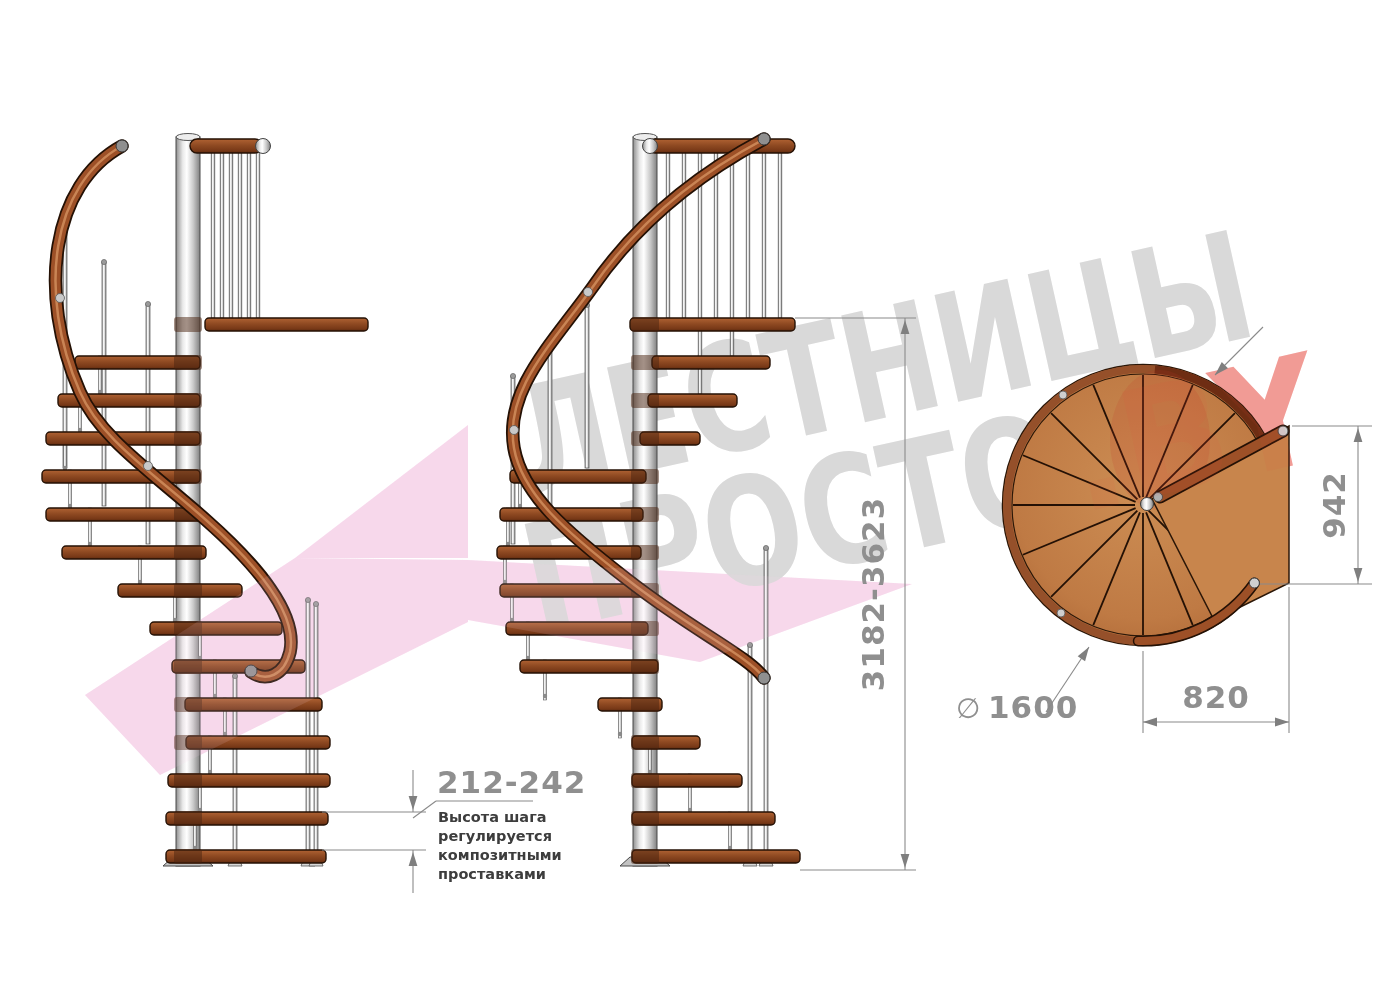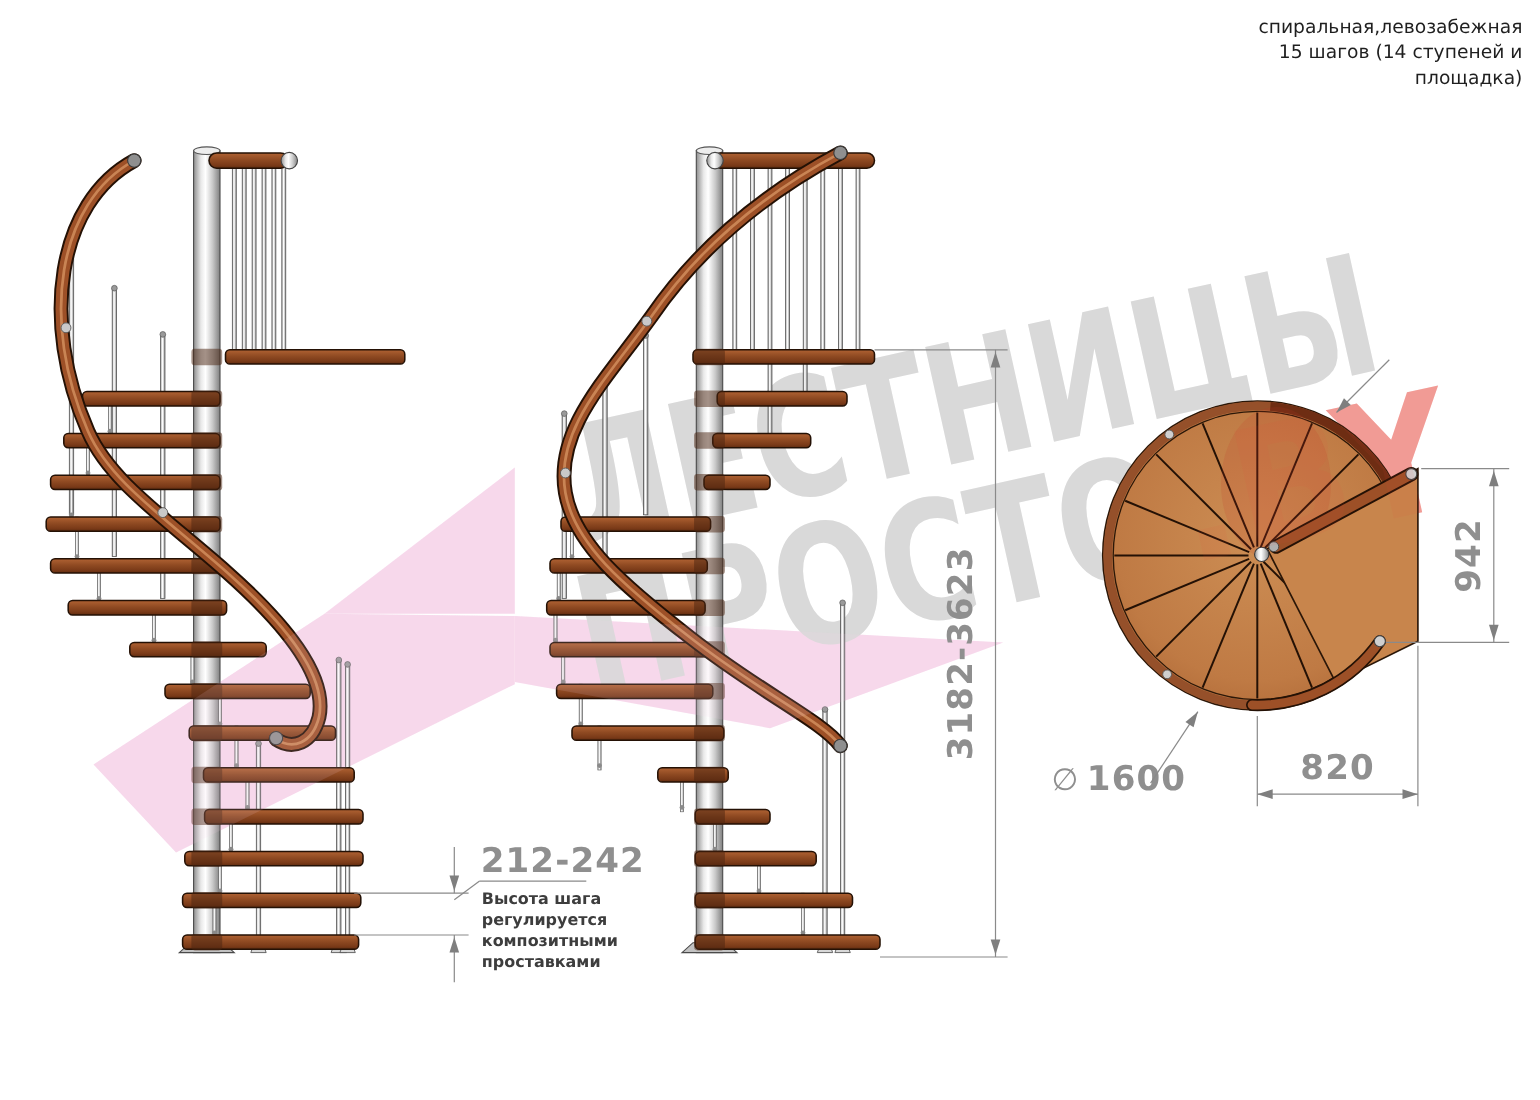--- a/index.html
+++ b/index.html
@@ -331,18 +331,13 @@
         <polygon points="0,0 -14,4.4 -14,-4.4" transform="translate(1358,582) rotate(90)" fill="#7f7f7f"></polygon>
         <polygon points="0,0 -14,4.4 -14,-4.4" transform="translate(1143,722) rotate(180)" fill="#7f7f7f"></polygon>
         <polygon points="0,0 -14,4.4 -14,-4.4" transform="translate(1289,722) rotate(0)" fill="#7f7f7f"></polygon>
         <polygon points="0,0 -14,4.4 -14,-4.4" transform="translate(413,810) rotate(90)" fill="#7f7f7f"></polygon>
         <polygon points="0,0 -14,4.4 -14,-4.4" transform="translate(413,852) rotate(-90)" fill="#7f7f7f"></polygon>
         <polygon points="0,0 -14,4.4 -14,-4.4" transform="translate(1089,647) rotate(-57)" fill="#7f7f7f"></polygon>
         <polygon points="0,0 -14,4.4 -14,-4.4" transform="translate(1215,375) rotate(135)" fill="#7f7f7f"></polygon>
       </g>
   </svg>
 
-  <div class="hdr">
-    <span>спиральная,левозабежная</span>
-    <span>15 шагов (14 ступеней и</span>
-    <span>площадка)</span>
-  </div>
 </div>
 
 </body></html>

